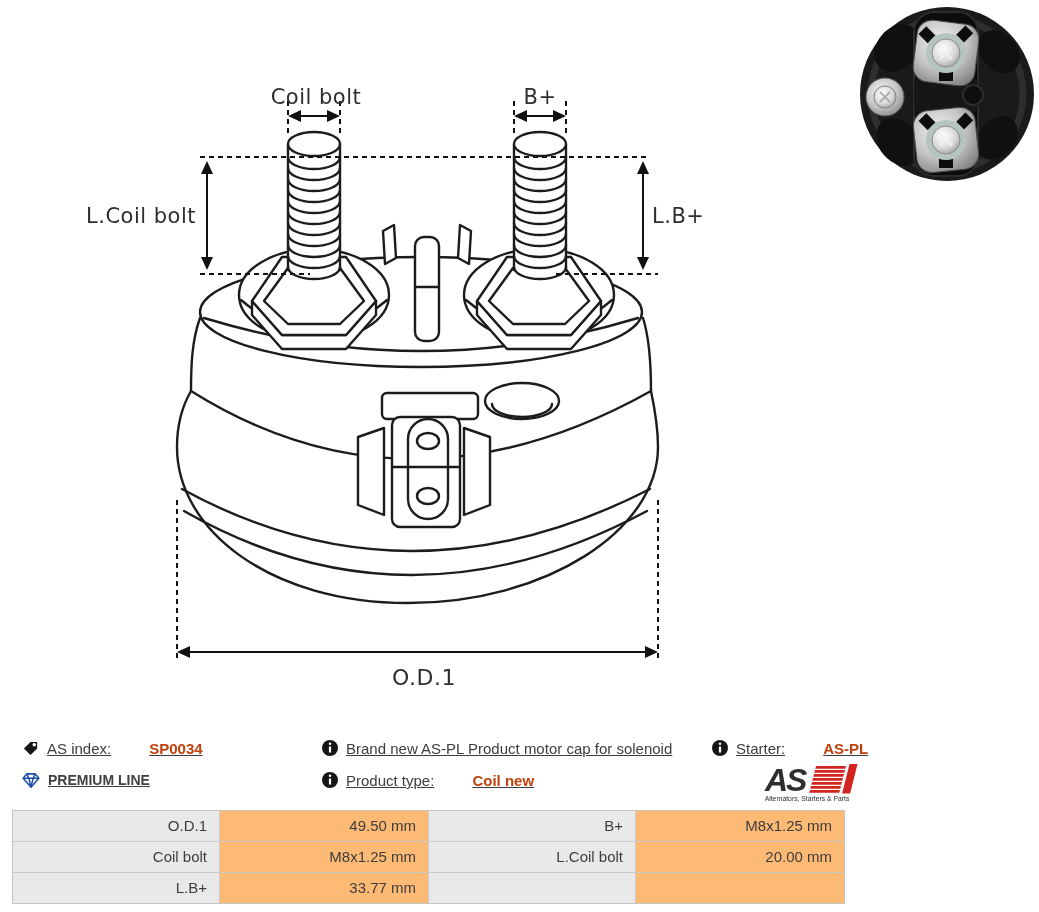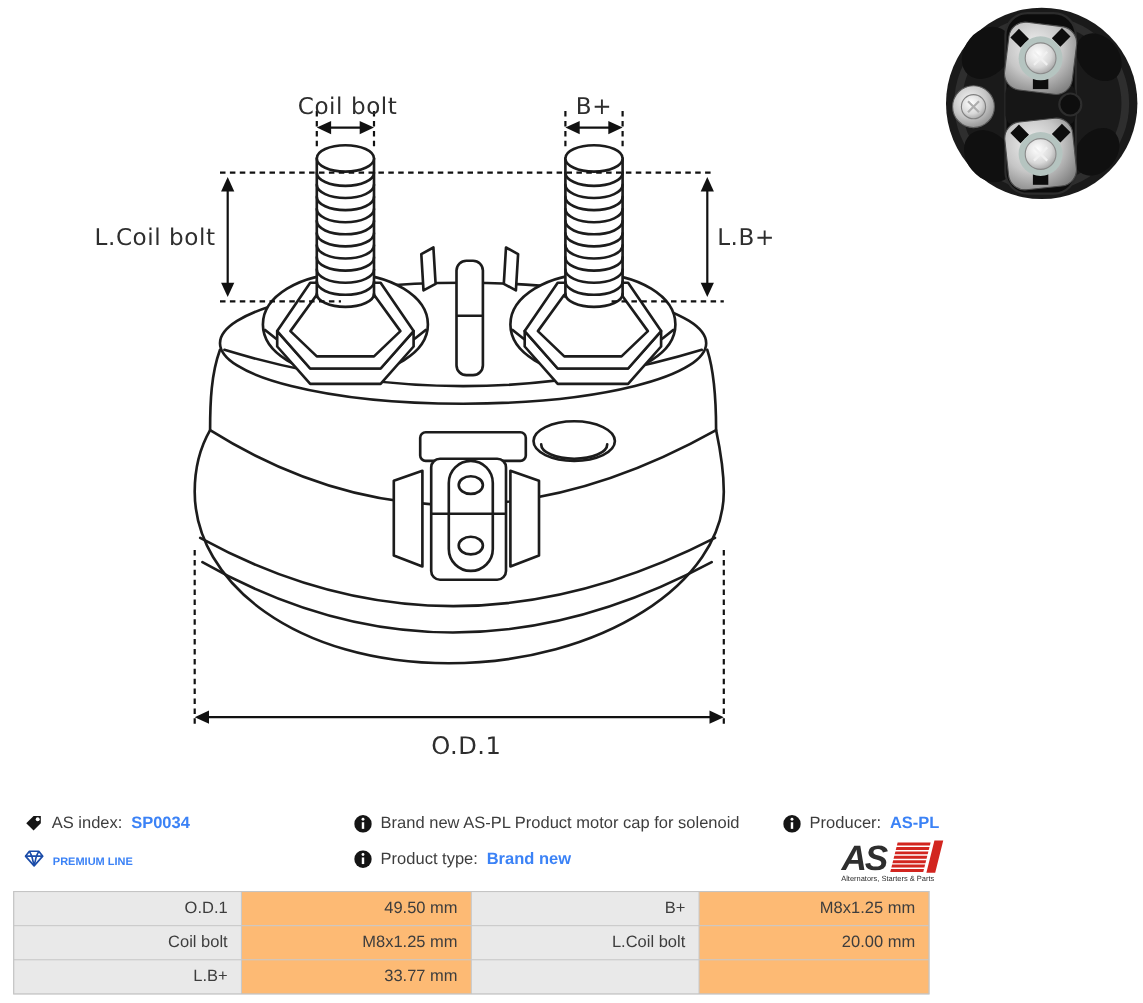--- a/index.html
+++ b/index.html
@@ -1,22 +1,22 @@
 <!DOCTYPE html>
 <html><head>
 <meta charset="utf-8">
 <style>
   html,body{margin:0;padding:0;background:#fff;}
   .page{position:relative;width:1039px;height:912px;background:#fff;overflow:hidden;
         font-family:"Liberation Sans",sans-serif;color:#3d3d3d;}
   .abs{position:absolute;}
   svg text{font-family:"DejaVu Sans",sans-serif;fill:#2e2e2e;}
-  .inforow{position:absolute;display:flex;align-items:flex-end;gap:8px;font-size:15px;color:#3d3d3d;white-space:nowrap;}
-  .inforow b{color:#3b82f6;}
-  .premium{color:#3b82f6;font-weight:bold;font-size:10px;}
+  .inforow{position:absolute;display:flex;align-items:flex-start;gap:8px;font-size:15px;color:#3d3d3d;white-space:nowrap;text-decoration:underline;}
+  .inforow b{color:#c2410c;margin-left:30px;}
+  .premium{color:#404040;font-weight:bold;font-size:14px;}
   .icn{display:inline-block;line-height:0;}
   .spec-table{position:absolute;left:12px;top:810px;display:grid;
       grid-template-columns:206px 208px 206px 208px;grid-auto-rows:30px;
       gap:1px;background:#c9c9c9;border:1px solid #c4c4c4;}
   .cell{background:#fdba74;font-size:15px;color:#3d3d3d;line-height:30px;
         text-align:right;padding-right:12px;overflow:hidden;}
   .cell.lbl{background:#e9e9e9;}
 </style>
 </head>
 <body>
@@ -193,21 +193,21 @@
   </div>
 
   <div class="inforow" style="left:712px;top:740px">
     <span class="icn">
       <svg width="16" height="16" viewBox="0 0 16 16">
           <circle cx="8" cy="8" r="8" fill="#151515"></circle>
           <rect x="6.9" y="6.5" width="2.2" height="6" fill="#fff"></rect>
           <circle cx="8" cy="3.8" r="1.3" fill="#fff"></circle>
         </svg>
     </span>
-    <span>Producer:</span>
+    <span>Starter:</span>
     <b>AS-PL</b>
   </div>
 
   <div class="inforow premium" style="left:22px;top:772px">
     <span class="icn">
       <svg width="18" height="17" viewBox="0 0 19 17" fill="none" stroke="#1b4ca8" stroke-width="1.6" stroke-linejoin="round">
         <path d="M5,1.5 h9 l3.8,4.7 L9.5,15.5 L1.2,6.2 Z"></path>
           <path d="M1.2,6.2 H17.8 M5,1.5 L7.3,6.2 L9.5,15.5 M14,1.5 L11.7,6.2 L9.5,15.5"></path>
       </svg>
     </span>
@@ -216,21 +216,21 @@
 
   <div class="inforow" style="left:322px;top:772px">
     <span class="icn">
       <svg width="16" height="16" viewBox="0 0 16 16">
           <circle cx="8" cy="8" r="8" fill="#151515"></circle>
           <rect x="6.9" y="6.5" width="2.2" height="6" fill="#fff"></rect>
           <circle cx="8" cy="3.8" r="1.3" fill="#fff"></circle>
         </svg>
     </span>
     <span>Product type:</span>
-    <b>Brand new</b>
+    <b>Coil new</b>
   </div>
 
   <svg class="abs" style="left:753px;top:762px" width="108" height="40" viewBox="0 0 108 40">
     <g fill="#d2251f">
       <g transform="translate(8,0) skewX(-14)">
         <rect x="56" y="4" width="30" height="2.7"></rect>
           <rect x="56" y="8" width="30" height="2.7"></rect>
         <rect x="56" y="12" width="30" height="2.7"></rect>
           <rect x="56" y="16" width="30" height="2.7"></rect>
         <rect x="56" y="20" width="30" height="2.7"></rect>

